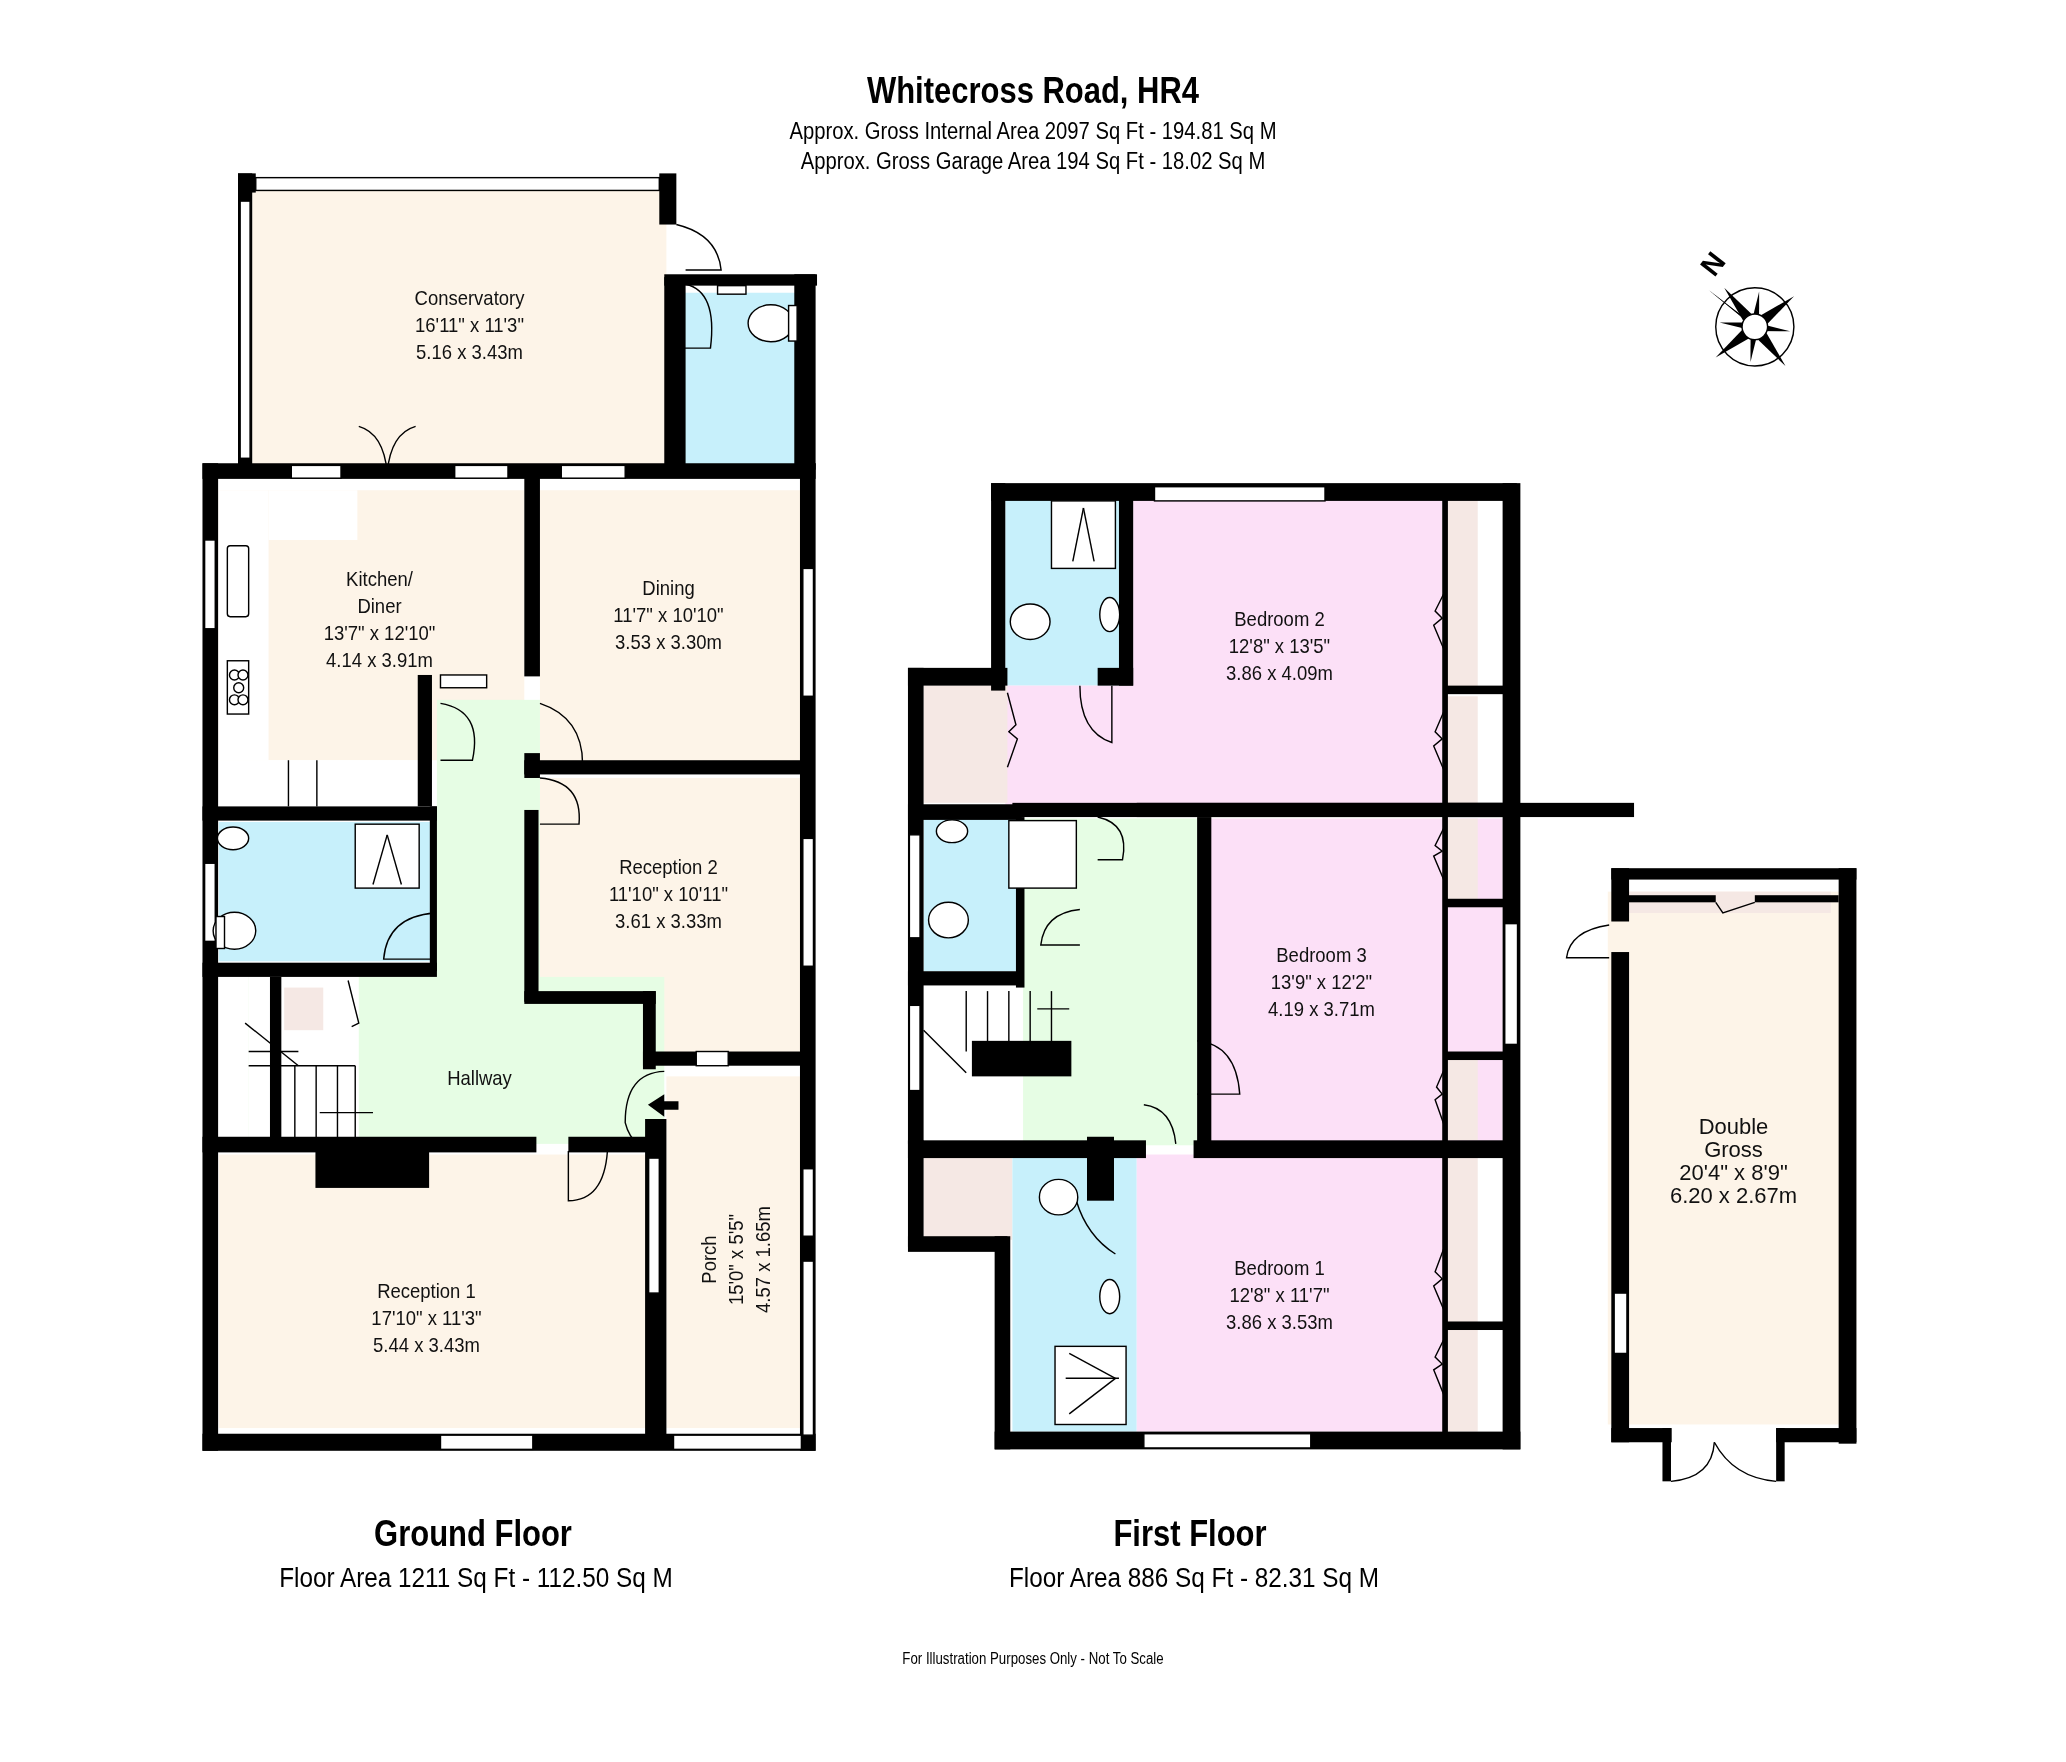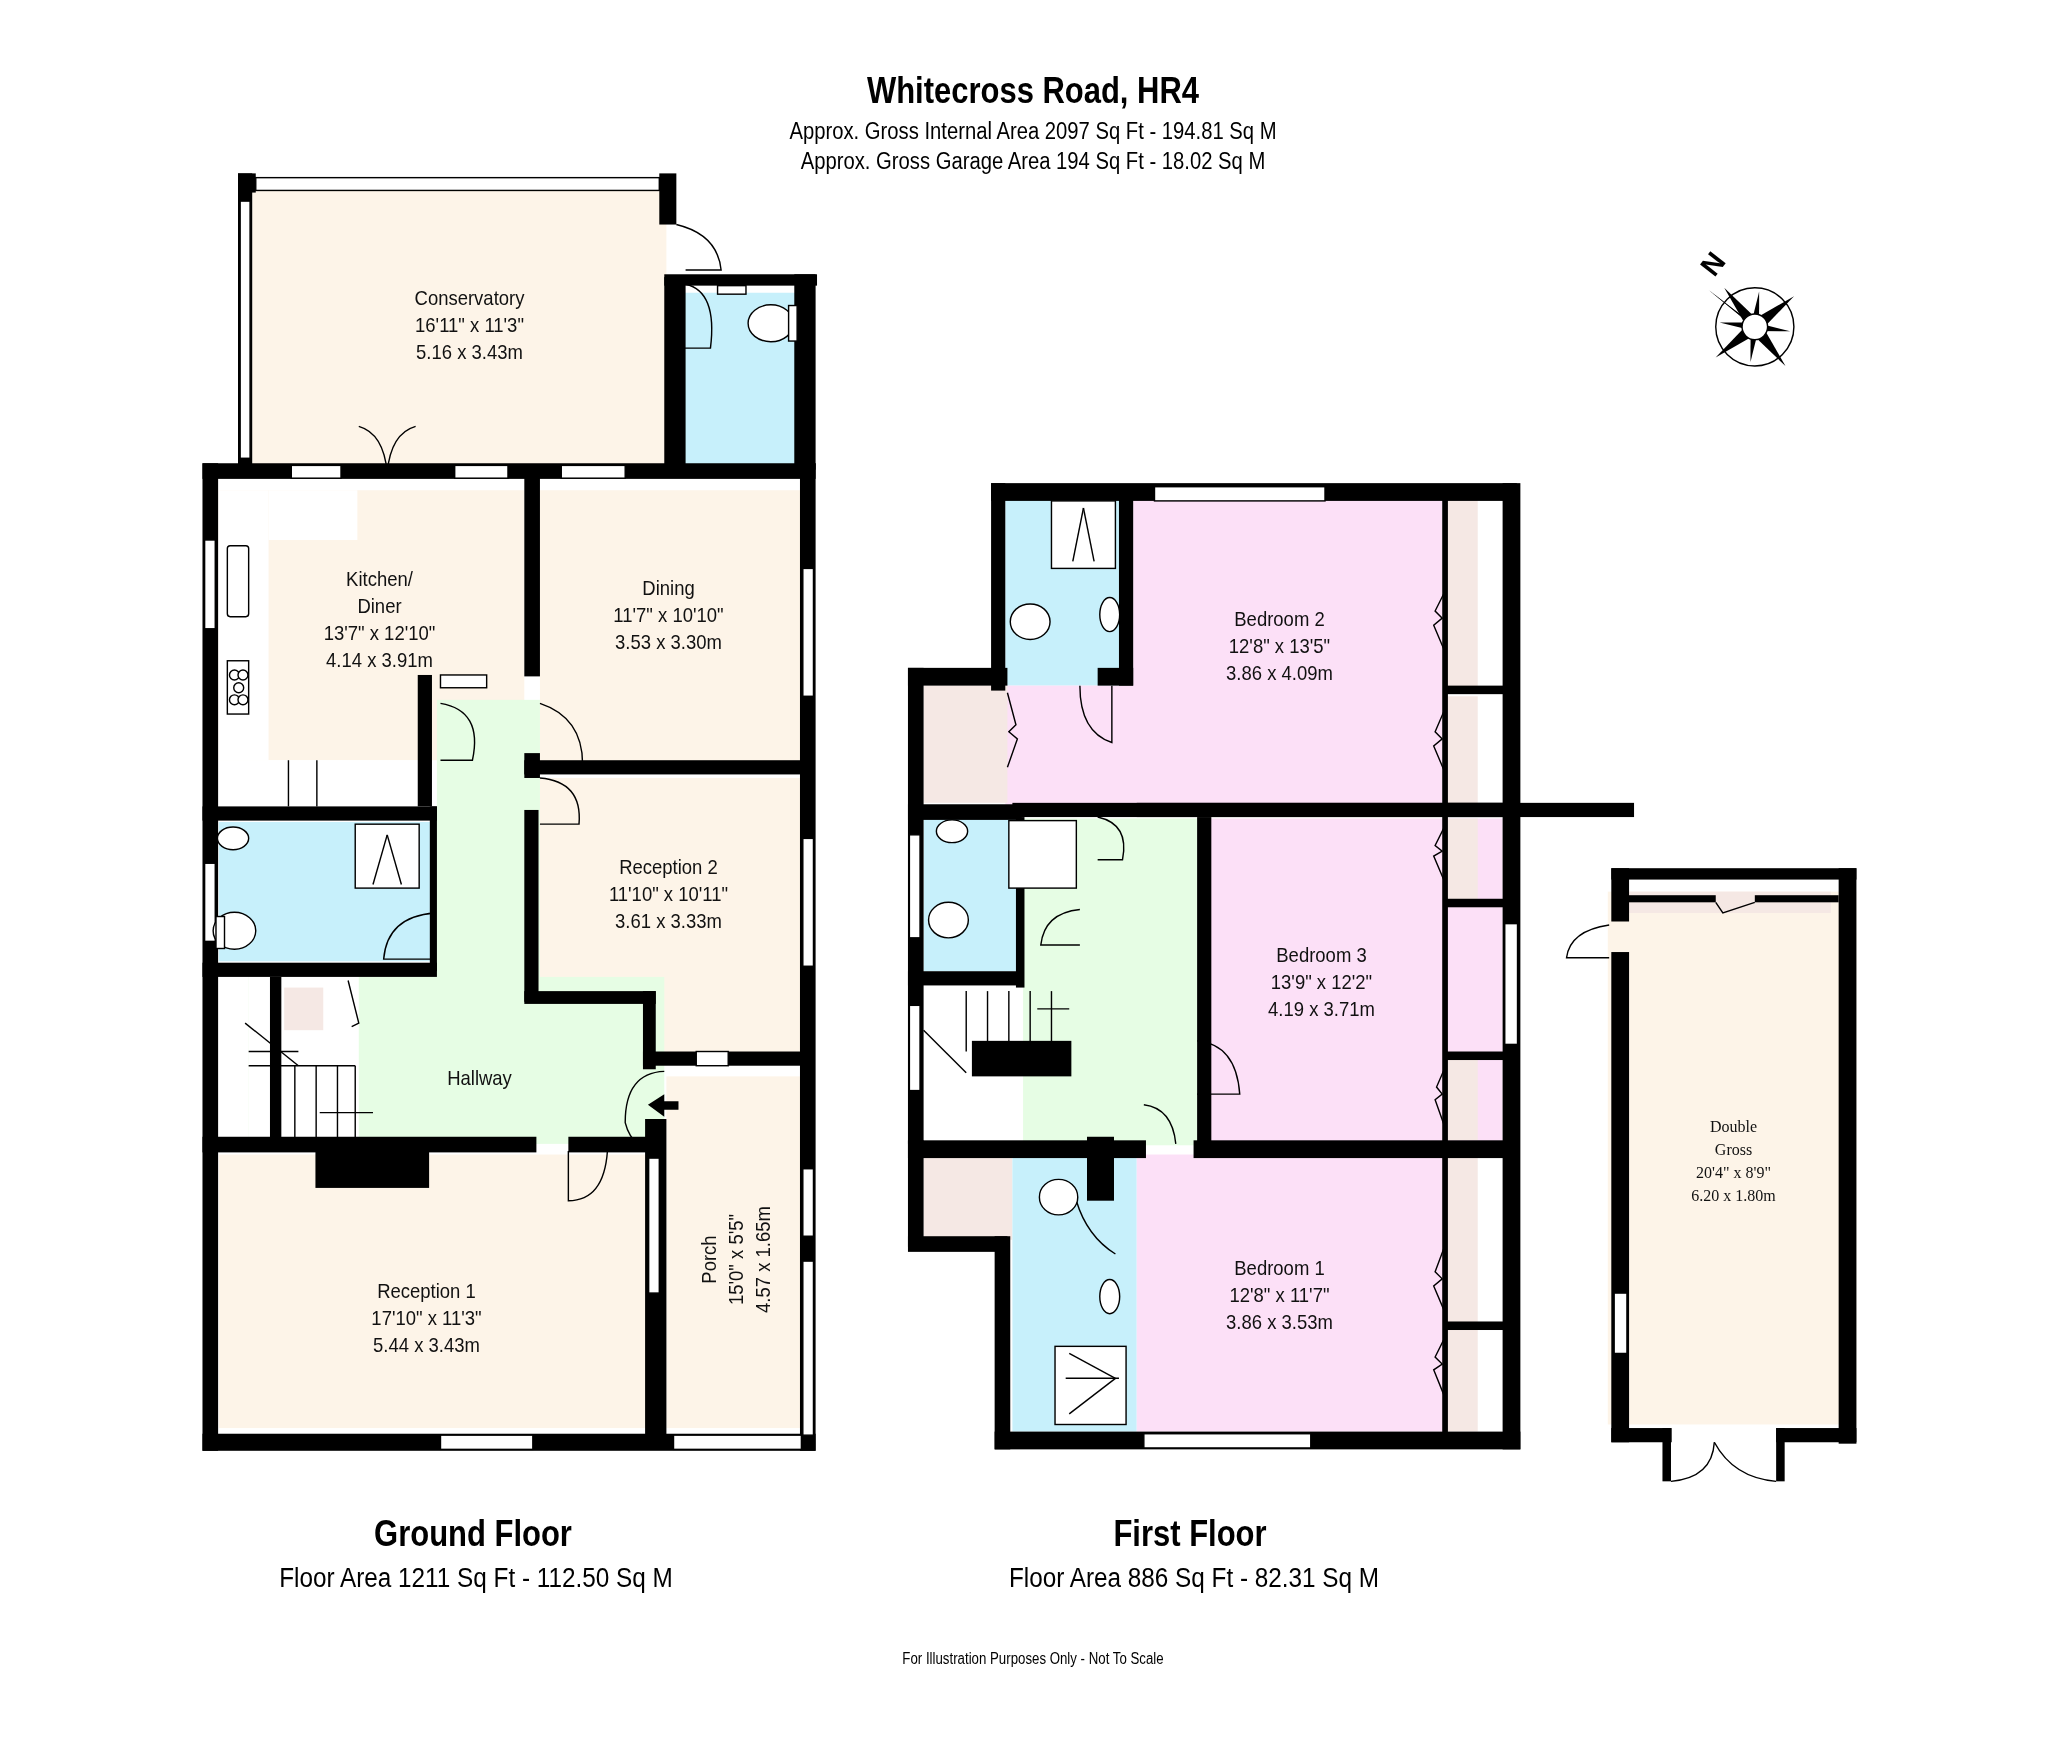--- a/index.html
+++ b/index.html
@@ -7,21 +7,21 @@
   .abs{position:absolute;}
   .title{left:0;width:2066px;top:70px;text-align:center;font-weight:bold;font-size:36px;color:#000;transform:scaleX(0.86);}
   .sub{left:0;width:2066px;text-align:center;font-size:23px;color:#000;transform:scaleX(0.88);}
   svg{position:absolute;left:0;top:0;}
   .lbl{position:absolute;text-align:center;font-size:21px;line-height:27px;color:#111;transform:scaleX(0.88);white-space:nowrap;}
   .lbl span{display:block;}
   .floor-title{position:absolute;text-align:center;font-weight:bold;font-size:36px;transform:scaleX(0.86);white-space:nowrap;}
   .floor-area{position:absolute;text-align:center;font-size:27px;transform:scaleX(0.9);white-space:nowrap;}
   .foot{position:absolute;left:0;width:2066px;top:1650px;text-align:center;font-size:15.6px;transform:scaleX(0.85);}
   .porch{transform:rotate(-90deg);}
-  .garage-lbl{font-family:Liberation Serif, serif;font-size:16px;line-height:23px;transform:none;}
+  .garage-lbl{font-family:Liberation Sans, sans-serif;font-size:22px;line-height:23px;transform:none;}
 </style>
 </head>
 <body>
 
 <div class="abs title">Whitecross Road, HR4</div>
 <div class="abs sub" style="top:118px">Approx. Gross Internal Area 2097 Sq Ft - 194.81 Sq M</div>
 <div class="abs sub" style="top:148px">Approx. Gross Garage Area 194 Sq Ft - 18.02 Sq M</div>
 
 <svg width="2066" height="1762" viewBox="0 0 2908 2480">
 
@@ -335,21 +335,21 @@
 <div class="lbl" style="left:1194px;top:1254px;width:171px">
   <span>Bedroom 1</span>
     <span>12'8" x 11'7"</span>
     <span>3.86 x 3.53m</span>
 </div>
 
 <div class="lbl garage-lbl" style="left:1648px;top:1115px;width:171px">
   <span>Double</span>
     <span>Gross</span>
     <span>20'4" x 8'9"</span>
-    <span>6.20 x 1.80m</span>
+    <span>6.20 x 2.67m</span>
 </div>
 
 <div class="floor-title" style="left:306px;top:1513px;width:334px">Ground Floor</div>
 <div class="floor-area" style="left:220px;top:1563px;width:512px">Floor Area 1211 Sq Ft - 112.50 Sq M</div>
 <div class="floor-title" style="left:1023px;top:1513px;width:334px">First Floor</div>
 <div class="floor-area" style="left:938px;top:1563px;width:512px">Floor Area 886 Sq Ft - 82.31 Sq M</div>
 
 <div class="foot">For Illustration Purposes Only - Not To Scale</div>
 
 

